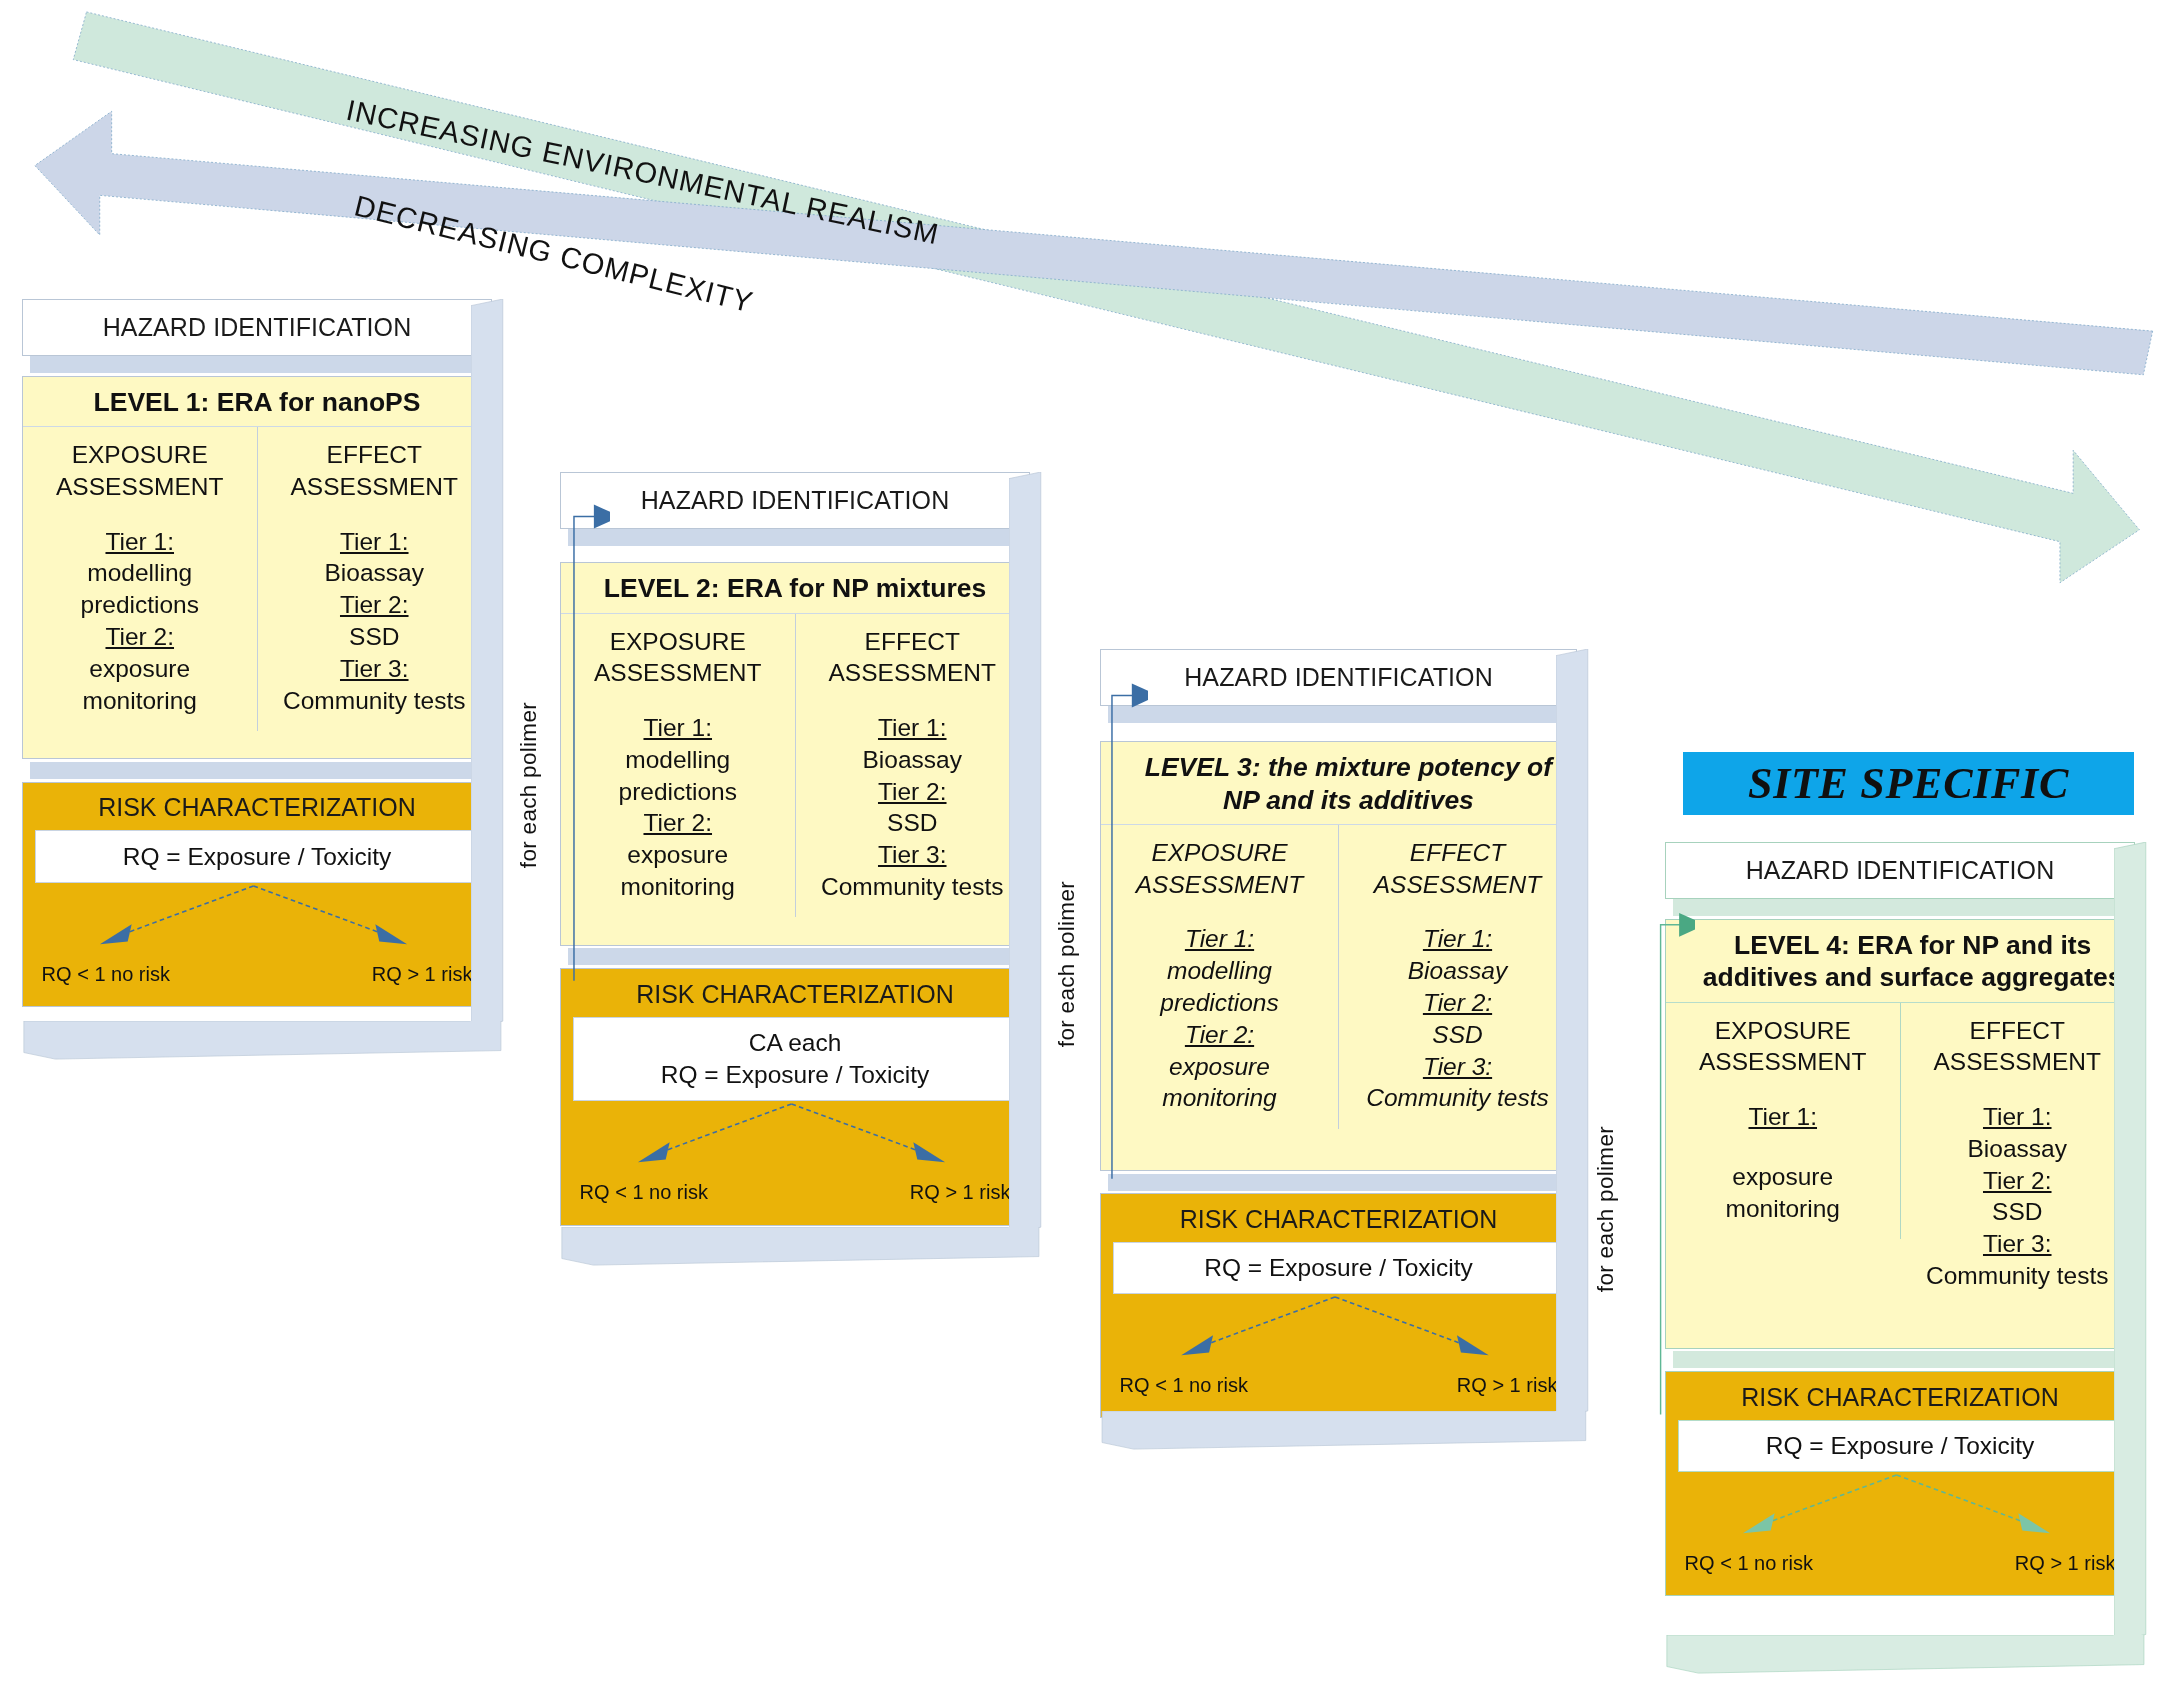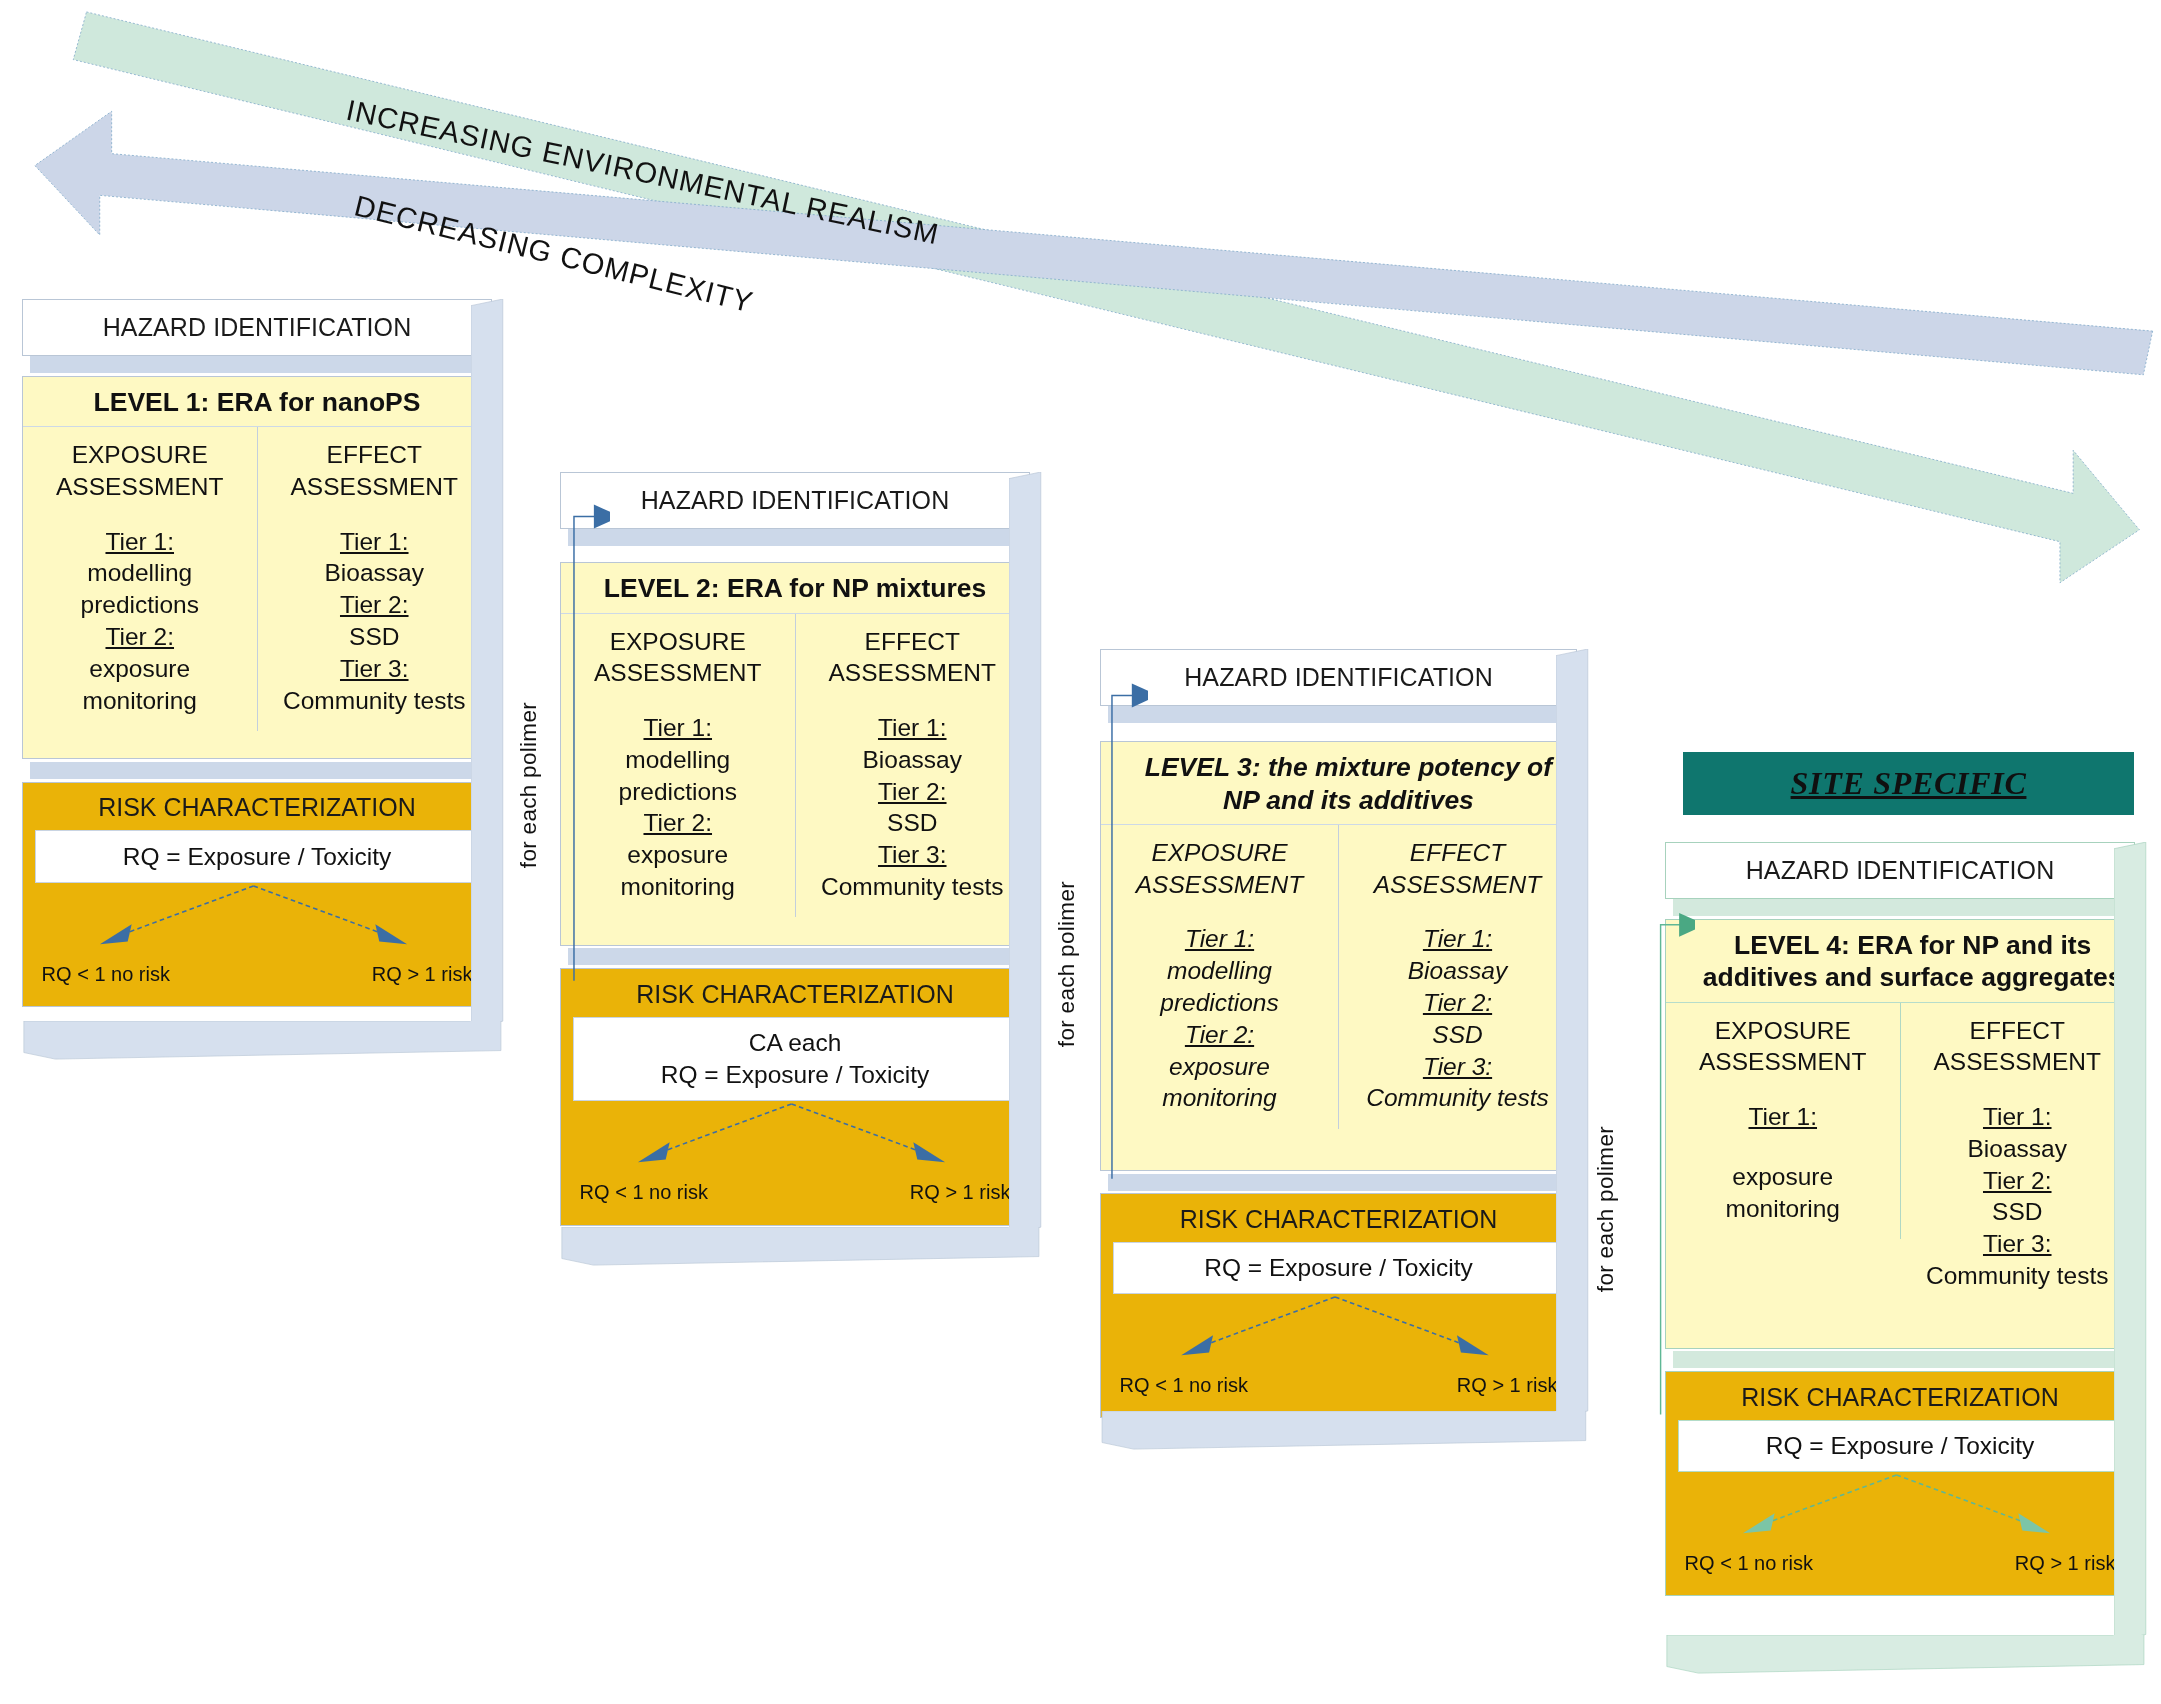--- a/index.html
+++ b/index.html
@@ -53,24 +53,24 @@
   .branch svg{position:absolute;left:0;top:0;}
   .rq-labels{display:flex;justify-content:space-between;font-size:20px;padding:0 6.6px;}
 
   .side3d{position:absolute;}
   .polimer-label{
     position:absolute;font-size:22.5px;color:#111;
     writing-mode:vertical-rl;transform:rotate(180deg);
     white-space:nowrap;letter-spacing:0.3px;
   }
   .site-header{
-    position:absolute;background:#0f766e;
+    position:absolute;background:#0ea5e9;
     display:flex;align-items:center;justify-content:center;
     font-family:"Liberation Serif",serif;font-weight:bold;font-style:italic;
-    font-size:32px;letter-spacing:0.7px;color:#101010;text-decoration:underline;
+    font-size:44px;letter-spacing:0.7px;color:#101010;
   }
   .bracket-svg{position:absolute;}
 </style>
 </head>
 <body>
 
 <div class="stage">
 
   <svg class="banner-svg" viewBox="0 0 3262 900">
     <defs>

